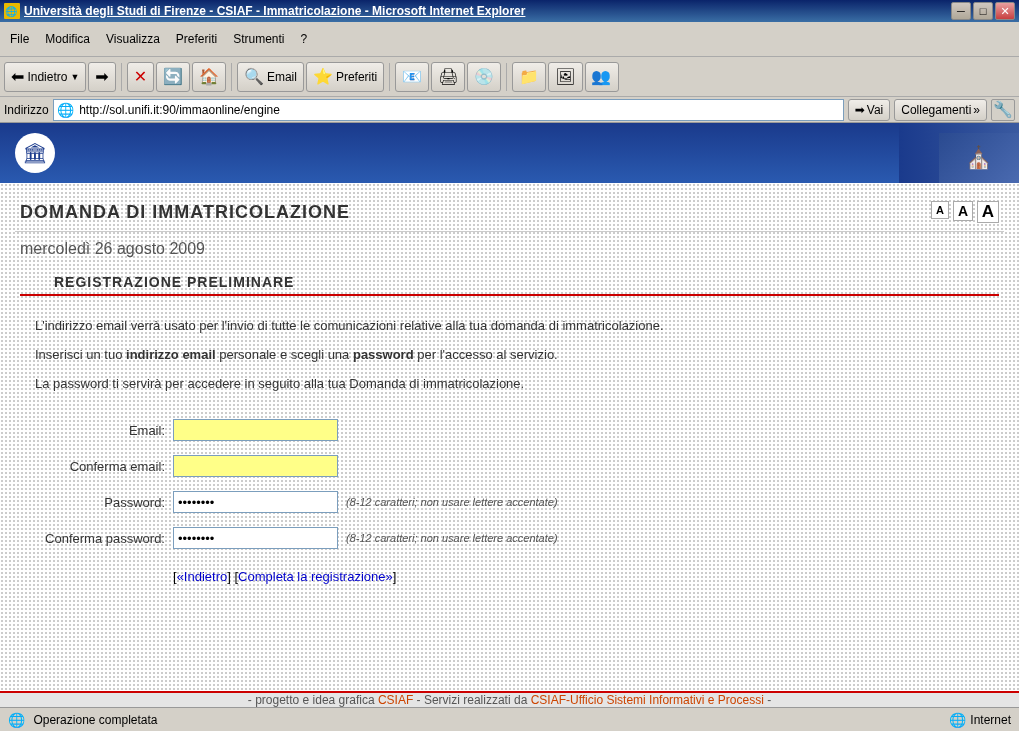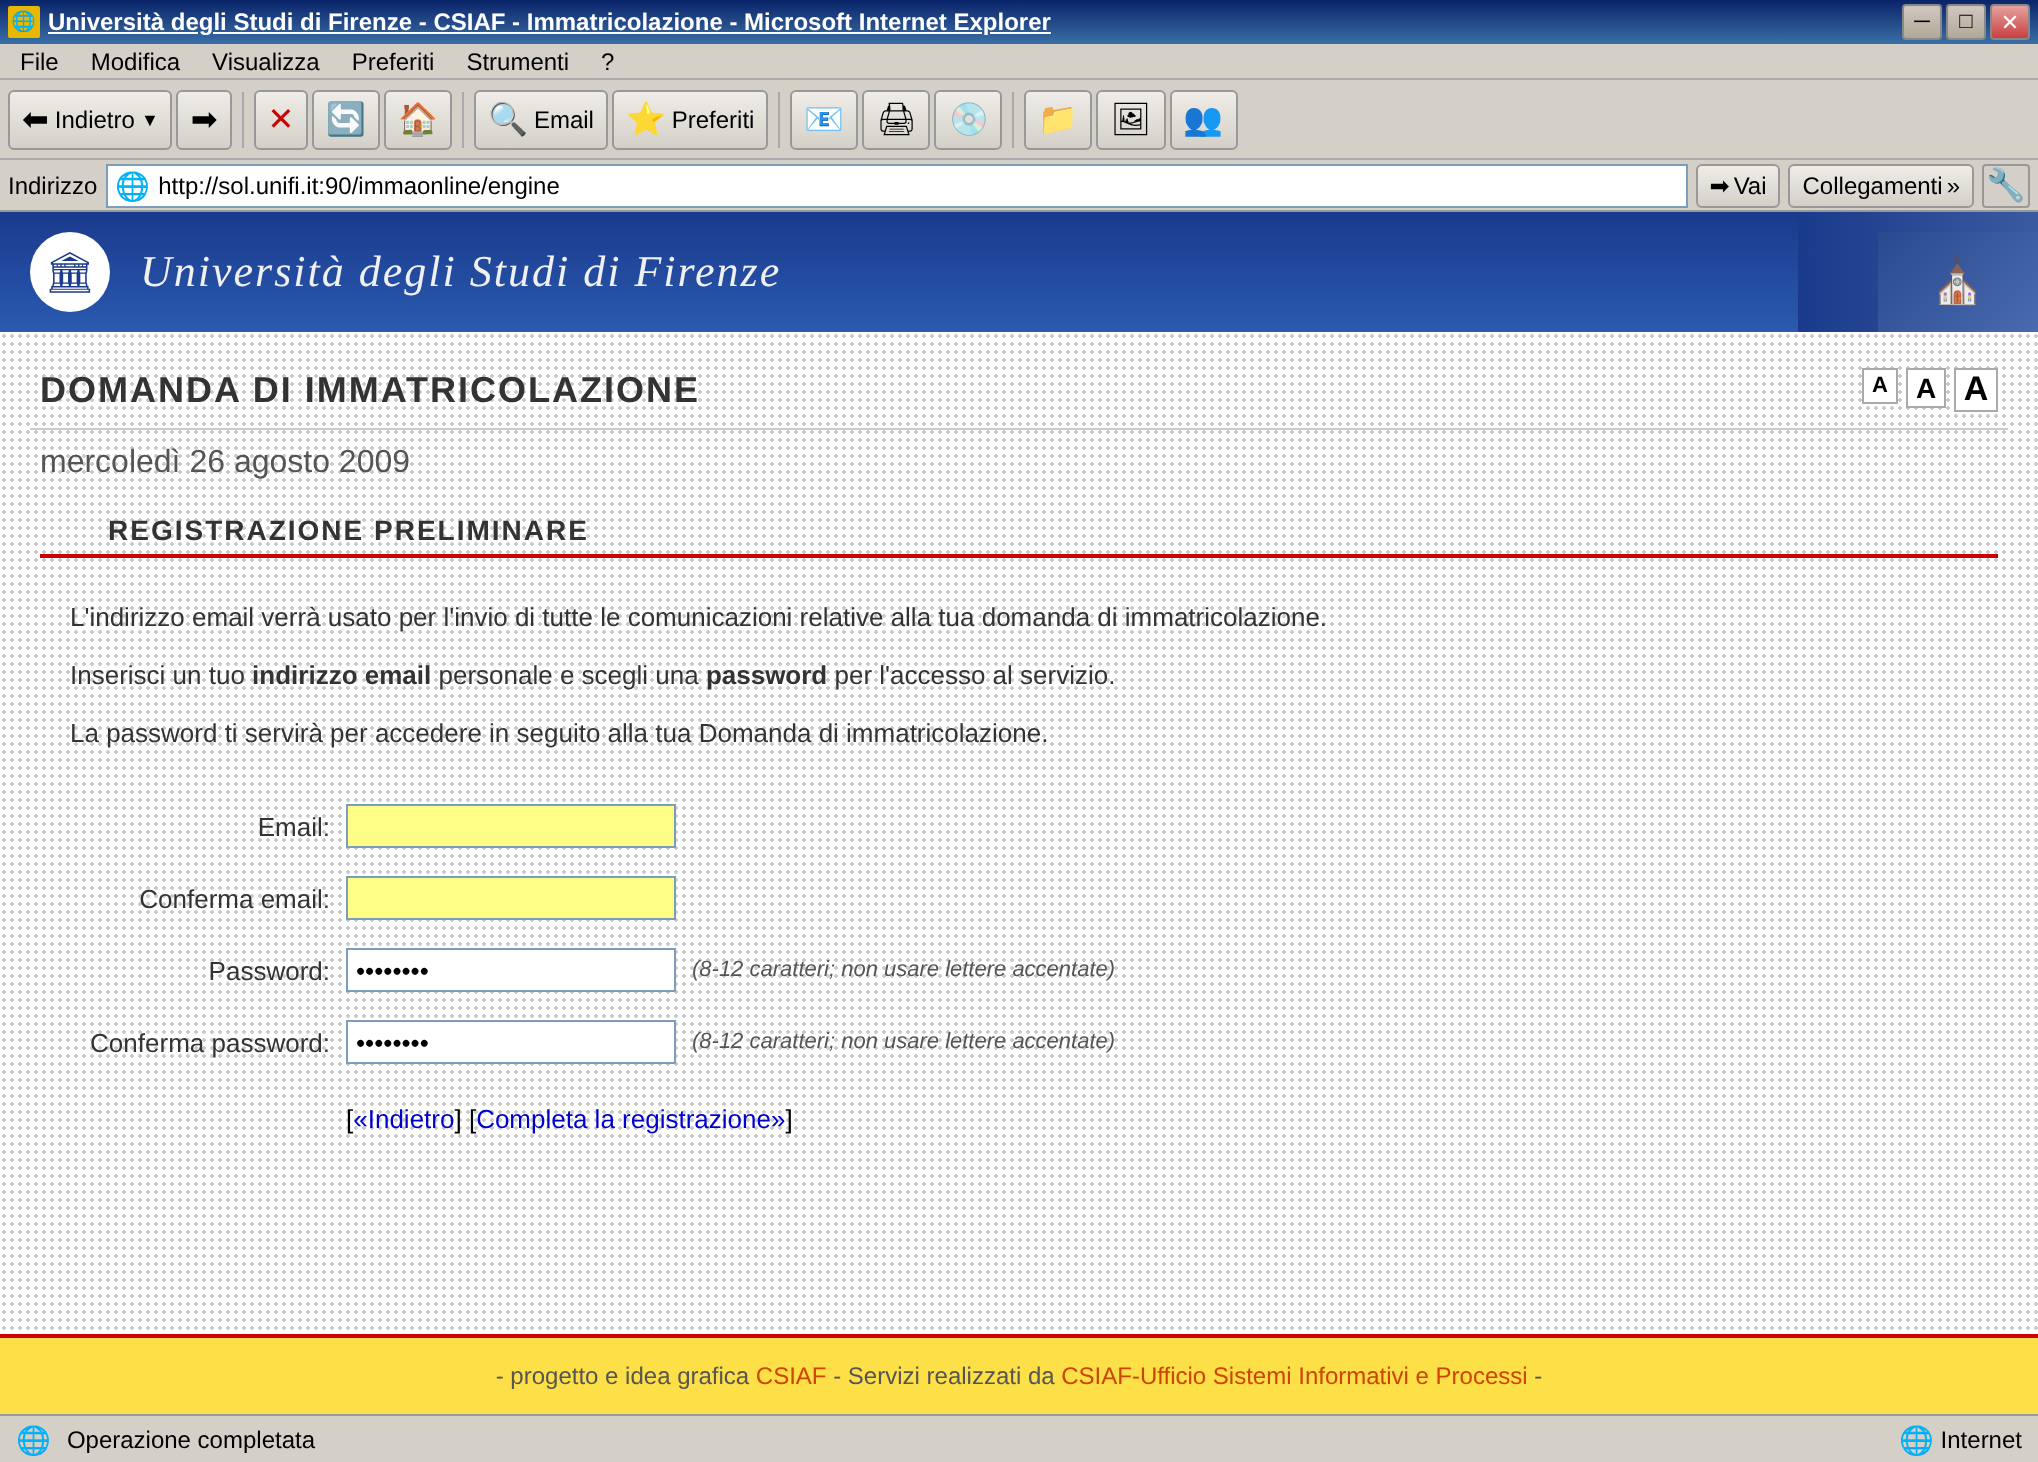--- a/index.html
+++ b/index.html
@@ -22,21 +22,21 @@
     .tb-btn {
       width: 20px; height: 18px; background: linear-gradient(to bottom, #d0c8c0, #b0a898);
       border: 1px solid #888; border-radius: 2px; display: flex; align-items: center;
       justify-content: center; font-size: 11px; cursor: pointer; color: #000;
     }
     .tb-btn.close { background: linear-gradient(to bottom, #e8a0a0, #c84040); color: white; }
 
     
     .menu-bar {
       background: #d4d0c8;
-      height: 18px;
+      height: 35px;
       display: flex;
       align-items: center;
       padding: 0 4px;
       gap: 4px;
       border-bottom: 1px solid #aaa;
     }
     .menu-item { padding: 2px 6px; font-size: 12px; cursor: pointer; }
 
     
     .toolbar {
@@ -196,23 +196,22 @@
 
     .form-links {
       margin-top: 20px;
       margin-left: 138px;
       font-size: 13px;
     }
     .form-links a { color: #0000cc; text-decoration: none; }
 
     
     .page-footer {
-      background: #fde047;
+      background: #e5e5e5;
       border-top: 2px solid #cc0000;
-      padding: 12px;
       text-align: center;
       font-size: 12px;
       color: #555;
     }
     .page-footer a { color: #cc4400; text-decoration: none; }
 
     
     .status-bar {
       background: #d4d0c8;
       height: 24px;
@@ -324,21 +323,20 @@
       <span style="font-size:16px;">🔧</span>
     </div>
   </div>
 
   <div class="content-area">
 
     <div class="uni-header">
       <div class="uni-logo">
         <span style="font-size:20px;color:#1a3a8c;">🏛</span>
       </div>
-      <div class="uni-name">Università degli Studi di Firenze</div>
       <div class="uni-right-img">
         <div style="width:80px;height:50px;background:linear-gradient(135deg,#2a4a90,#4a6ab0);display:flex;align-items:center;justify-content:center;">
           <span style="color:#a0c0e0;font-size:22px;">⛪</span>
         </div>
       </div>
     </div>
 
     <div class="main-content dotted-bg">
 
       <div class="page-title-bar">

